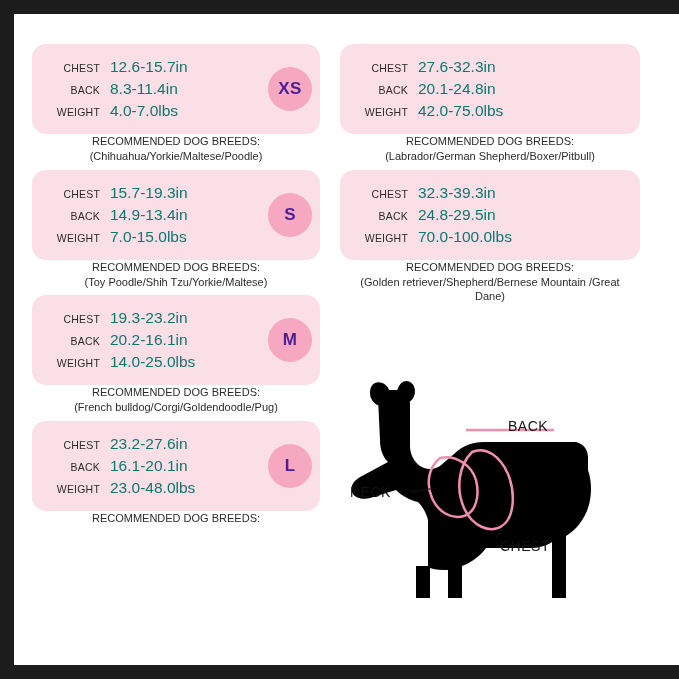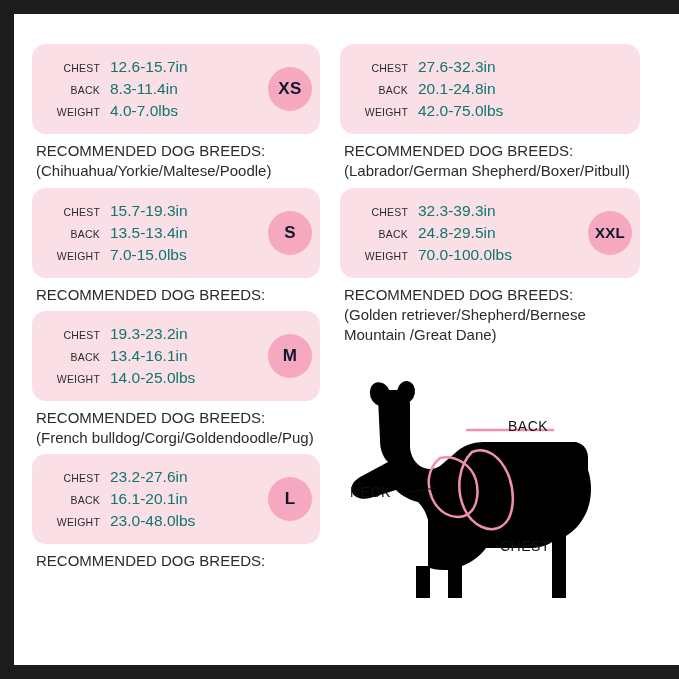--- a/index.html
+++ b/index.html
@@ -73,36 +73,37 @@
   }
   .badge {
     position: absolute;
     right: 8px;
     top: 50%;
     transform: translateY(-50%);
     width: 44px;
     height: 44px;
     border-radius: 50%;
     background: #f5a8c0;
-    color: #0f172a;
+    color: #4c1d95;
     display: flex;
     align-items: center;
     justify-content: center;
     font-size: 17px;
     font-weight: bold;
     letter-spacing: 0.3px;
   }
   .badge.small-text {
     font-size: 15px;
   }
   .breeds {
-    font-size: 15px;
+    text-align: center;
+    font-size: 11px;
     color: #2b2b2b;
     line-height: 1.35;
-    margin-top: 7px;
+    margin-top: 0;
     padding: 0 4px;
   }
   .breeds .title {
     display: block;
   }
   .breeds .names {
     display: block;
   }
   .dog-panel {
     position: absolute;
@@ -155,42 +156,43 @@
       </div>
 
       <div class="size-block">
         <div class="card">
           <div class="row">
             <span class="row-label">CHEST</span>
             <span class="row-value">15.7-19.3in</span>
           </div>
           <div class="row">
             <span class="row-label">BACK</span>
-            <span class="row-value">13.5-13.4in</span>
+            <span class="row-value">14.9-13.4in</span>
           </div>
           <div class="row">
             <span class="row-label">WEIGHT</span>
             <span class="row-value">7.0-15.0lbs</span>
           </div>
           <div class="badge">S</div>
         </div>
         <div class="breeds">
           <span class="title">RECOMMENDED DOG BREEDS:</span>
+          <span class="names">(Toy Poodle/Shih Tzu/Yorkie/Maltese)</span>
         </div>
       </div>
 
       <div class="size-block">
         <div class="card">
           <div class="row">
             <span class="row-label">CHEST</span>
             <span class="row-value">19.3-23.2in</span>
           </div>
           <div class="row">
             <span class="row-label">BACK</span>
-            <span class="row-value">13.4-16.1in</span>
+            <span class="row-value">20.2-16.1in</span>
           </div>
           <div class="row">
             <span class="row-label">WEIGHT</span>
             <span class="row-value">14.0-25.0lbs</span>
           </div>
           <div class="badge">M</div>
         </div>
         <div class="breeds">
           <span class="title">RECOMMENDED DOG BREEDS:</span>
           <span class="names">(French bulldog/Corgi/Goldendoodle/Pug)</span>
@@ -250,21 +252,20 @@
             <span class="row-value">32.3-39.3in</span>
           </div>
           <div class="row">
             <span class="row-label">BACK</span>
             <span class="row-value">24.8-29.5in</span>
           </div>
           <div class="row">
             <span class="row-label">WEIGHT</span>
             <span class="row-value">70.0-100.0lbs</span>
           </div>
-          <div class="badge small-text">XXL</div>
         </div>
         <div class="breeds">
           <span class="title">RECOMMENDED DOG BREEDS:</span>
           <span class="names">(Golden retriever/Shepherd/Bernese Mountain /Great Dane)</span>
         </div>
       </div>
 
     </div>
   </div>
 

